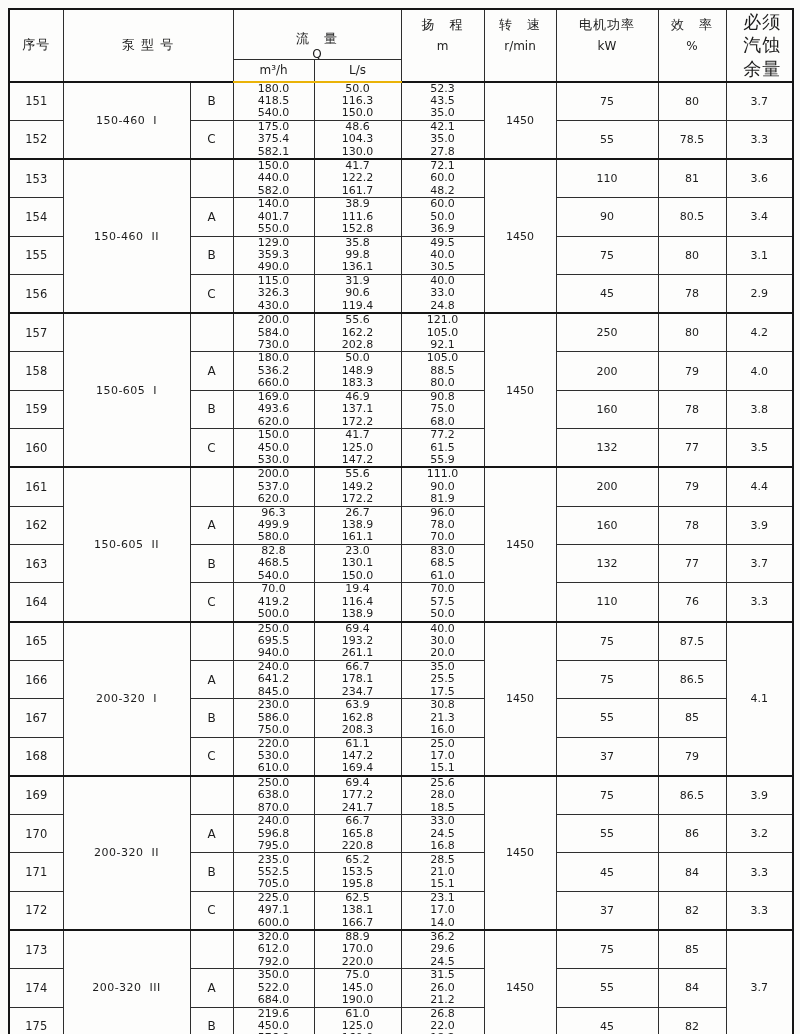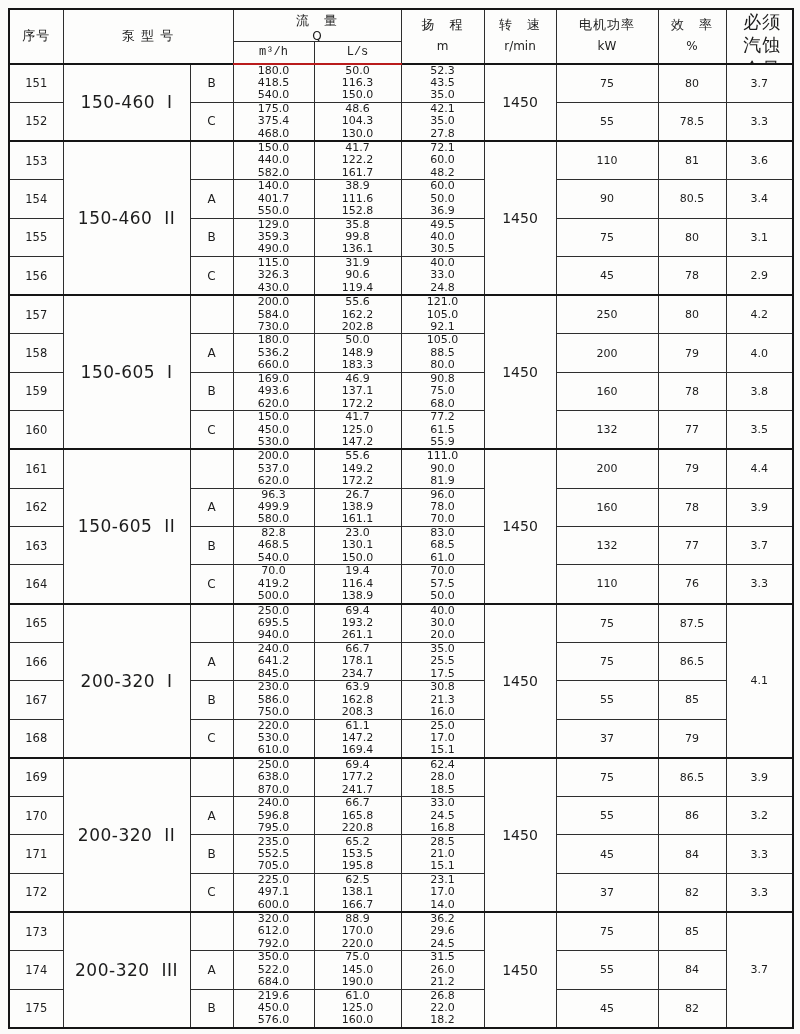--- a/index.html
+++ b/index.html
@@ -23,39 +23,39 @@
     padding:0;
     text-align:center;
     vertical-align:middle;
     font-weight:normal;
     overflow:hidden;
   }
   thead tr.h1{height:30px;}
   thead tr.h2{height:22px;}
   tbody tr{height:38.4px;}
   tbody tr.gstart td{border-top:2px solid #151515;}
-  thead tr.h2 th{border-bottom:2px solid #b91c1c;font-family:Liberation Mono, monospace;}
+  thead tr.h2 th{border-bottom:2px solid #eab308;}
 
   th{font-size:13px;letter-spacing:1px;}
   .unit{font-size:12px;letter-spacing:0;}
   .stack{vertical-align:top;}
   .stack .hwrap{display:flex;flex-direction:column;height:50px;}
   .stack .hl{flex:1;display:flex;align-items:center;justify-content:center;line-height:1.22;text-align:right;}
   .stack .hu{height:21px;display:flex;align-items:flex-start;justify-content:center;font-size:12px;letter-spacing:0;}
   .flowth{vertical-align:top;}
-  .flowth .fwrap{display:flex;flex-direction:column;justify-content:space-between;height:29px;padding-top:2px;}
+  .flowth .fwrap{display:flex;flex-direction:column;justify-content:space-between;height:29px;padding-top:20px;}
   .flowth .flowq{font-size:12px;line-height:10px;letter-spacing:0;}
   .npsh-label{width:44px;margin:0 auto;font-size:18px;letter-spacing:1px;line-height:1.3;}
 
   td.serial{font-size:11.5px;}
-  td.model{font-size:17px;white-space:pre;letter-spacing:.5px;}
+  td.model{font-size:11px;white-space:pre;letter-spacing:.5px;}
   td.variant{font-size:12px;}
   td.num3{font-size:11px;}
   td.num3 div{line-height:12.4px;}
-  td.speed{font-size:14px;}
+  td.speed{font-size:11px;}
   td.power,td.eff,td.npsh{font-size:11px;}
 </style>
 </head>
 <body>
 
 <div class="sheet">
   <table>
     <colgroup>
       <col style="width:54px">
         <col style="width:127px">
@@ -140,21 +140,21 @@
           <td class="power">75</td>
           <td class="eff">80</td>
           <td class="npsh">3.7</td>
         </tr>
         <tr>
           <td class="serial">152</td>
           <td class="variant">C</td>
           <td class="num3">
             <div>175.0</div>
             <div>375.4</div>
-            <div>468.0</div>
+            <div>582.1</div>
           </td>
           <td class="num3">
             <div>48.6</div>
             <div>104.3</div>
             <div>130.0</div>
           </td>
           <td class="num3">
             <div>42.1</div>
             <div>35.0</div>
             <div>27.8</div>
@@ -528,21 +528,21 @@
             <div>250.0</div>
             <div>638.0</div>
             <div>870.0</div>
           </td>
           <td class="num3">
             <div>69.4</div>
             <div>177.2</div>
             <div>241.7</div>
           </td>
           <td class="num3">
-            <div>62.4</div>
+            <div>25.6</div>
             <div>28.0</div>
             <div>18.5</div>
           </td>
           <td class="speed" rowspan="4">1450</td>
           <td class="power">75</td>
           <td class="eff">86.5</td>
           <td class="npsh">3.9</td>
         </tr>
         <tr>
           <td class="serial">170</td>

